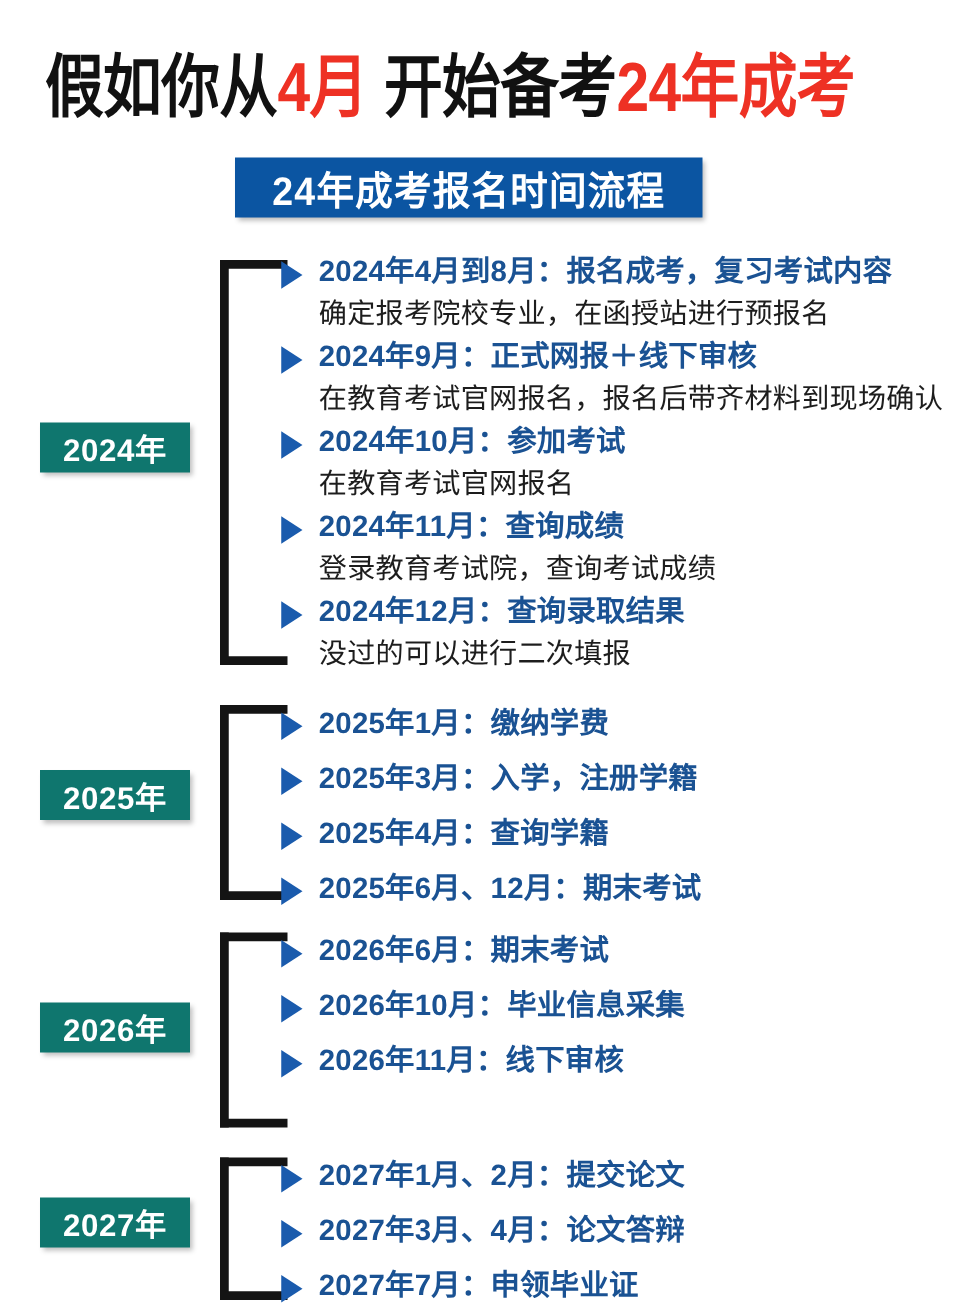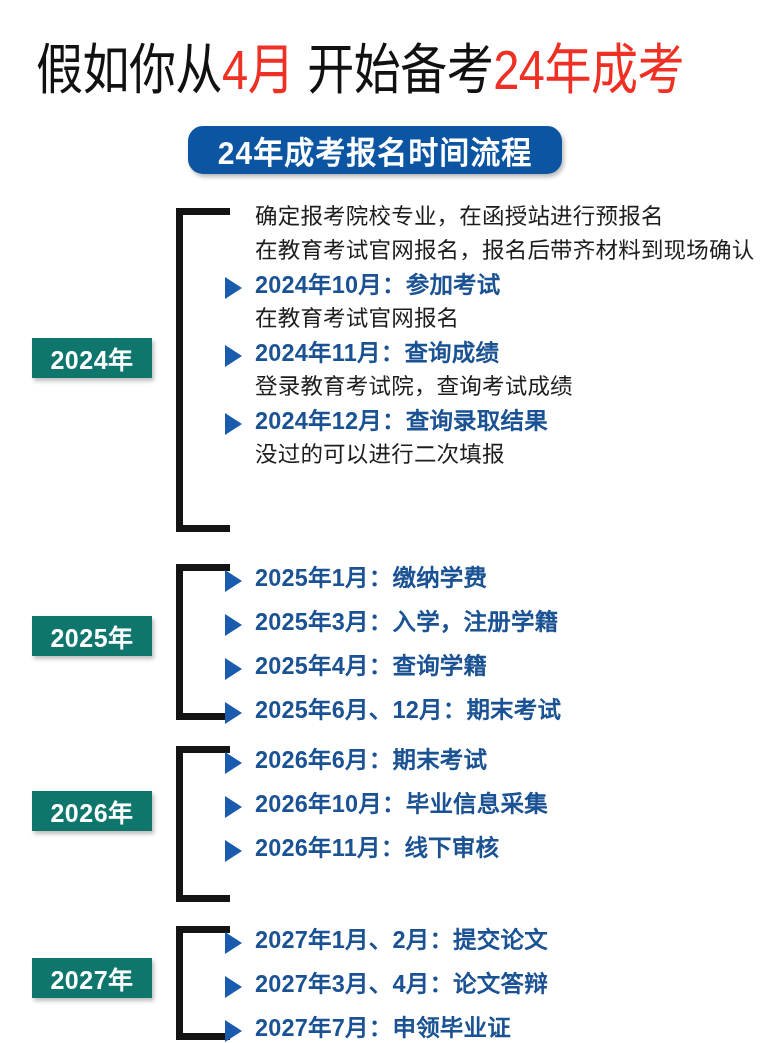--- a/index.html
+++ b/index.html
@@ -21,21 +21,21 @@
   #headline {
     position: absolute;
     left: 36px;
     top: 36px;
     width: 716px;
     height: 66px;
     display: flex;
     align-items: center;
     white-space: nowrap;
     font-size: 47px;
-    font-weight: normal;
+    font-weight: bold;
     letter-spacing: -0.5px;
     line-height: 1;
   }
   #headline .seg {
     display: inline-block;
     transform: scaleY(1.18);
     transform-origin: center;
   }
   .tx-black { color: #111111; }
   .tx-red   { color: #ee3124; }
@@ -46,21 +46,20 @@
     position: absolute;
     left: 188px;
     top: 126px;
     width: 374px;
     height: 48px;
     background: #0b55a2;
     box-shadow: 2px 3px 4px rgba(0,0,0,0.28);
     display: flex;
     align-items: center;
     justify-content: center;
-    border-radius: 15px;
   }
   #banner .banner-text {
     color: #ffffff;
     font-size: 30px;
     font-weight: bold;
     letter-spacing: 1px;
     transform: scaleY(1.06);
   }
 
   
@@ -141,21 +140,21 @@
   #g2024 .items    { top: 0px; }
   #g2024 .item     { margin-bottom: 0px; }
 
   #g2025 { top: 556px; }
   #g2025 .year-tag { top: 60px; }
   #g2025 .bracket  { top: 8px; height: 156px; }
   #g2025 .items    { top: 0px; }
   #g2025 .item-head{ line-height: 44px; }
 
   #g2026 { top: 738px; }
-  #g2026 .year-tag { top: 53px; }
+  #g2026 .year-tag { top: 64px; }
   #g2026 .bracket  { top: 8px; height: 156px; }
   #g2026 .items    { top: 0px; }
   #g2026 .item-head{ line-height: 44px; }
 
   #g2027 { top: 918px; }
   #g2027 .year-tag { top: 40px; }
   #g2027 .bracket  { top: 8px; height: 114px; }
   #g2027 .items    { top: 0px; }
   #g2027 .item-head{ line-height: 44px; }
 </style>
@@ -172,22 +171,30 @@
 
 <div id="banner">
   <span class="banner-text">24年成考报名时间流程</span>
 </div>
 
 <div class="group" id="g2024">
   <div class="year-tag">2024年</div>
   <div class="bracket"></div>
   <div class="items">
 
+    <div class="item">
+      <span class="tri"></span>
+      <div class="item-head">2024年4月到8月：报名成考，复习考试内容</div>
+    </div>
     <div class="item-sub">确定报考院校专业，在函授站进行预报名</div>
 
+    <div class="item">
+      <span class="tri"></span>
+      <div class="item-head">2024年9月：正式网报＋线下审核</div>
+    </div>
     <div class="item-sub">在教育考试官网报名，报名后带齐材料到现场确认</div>
 
     <div class="item">
       <span class="tri"></span>
       <div class="item-head">2024年10月：参加考试</div>
     </div>
     <div class="item-sub">在教育考试官网报名</div>
 
     <div class="item">
       <span class="tri"></span>

